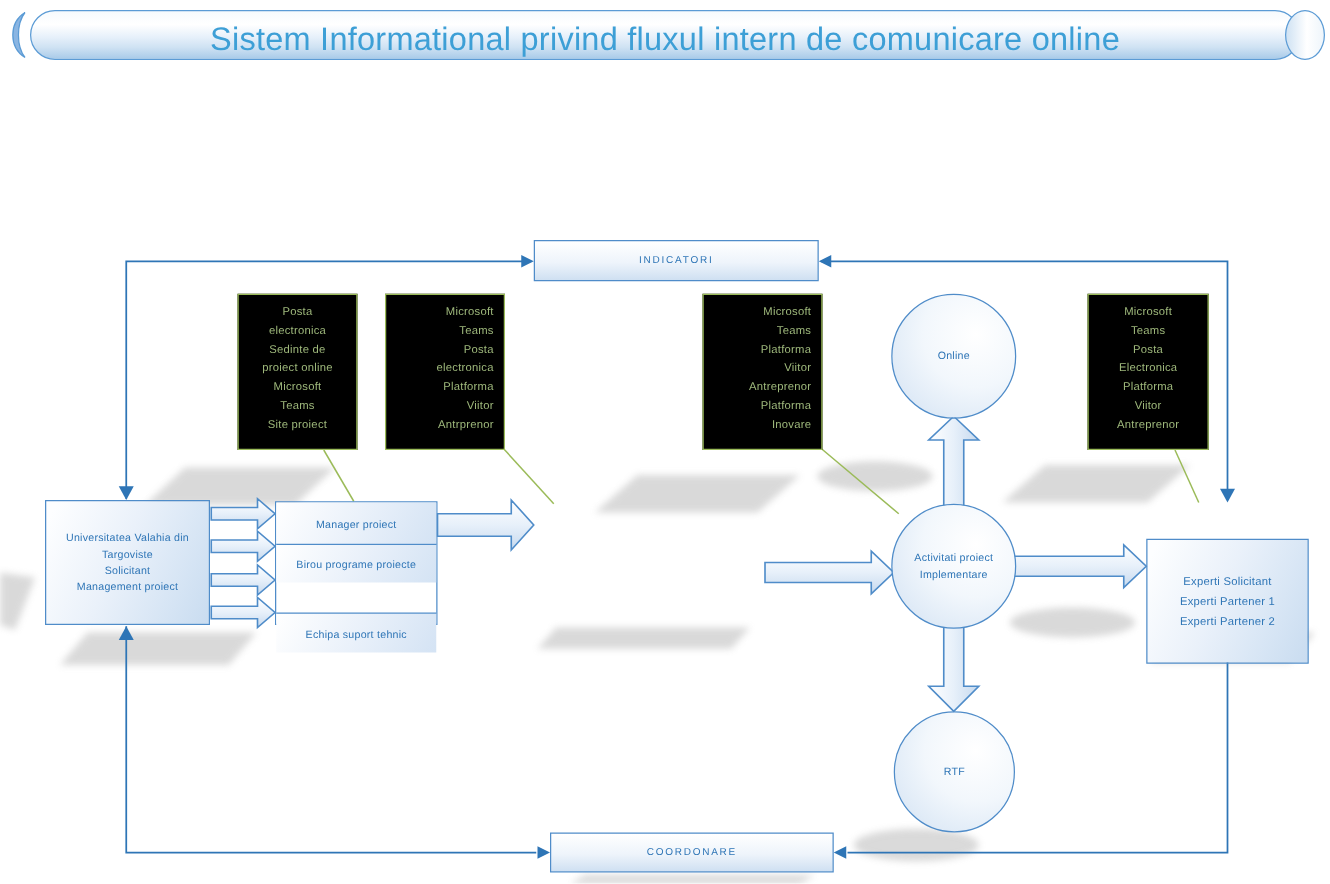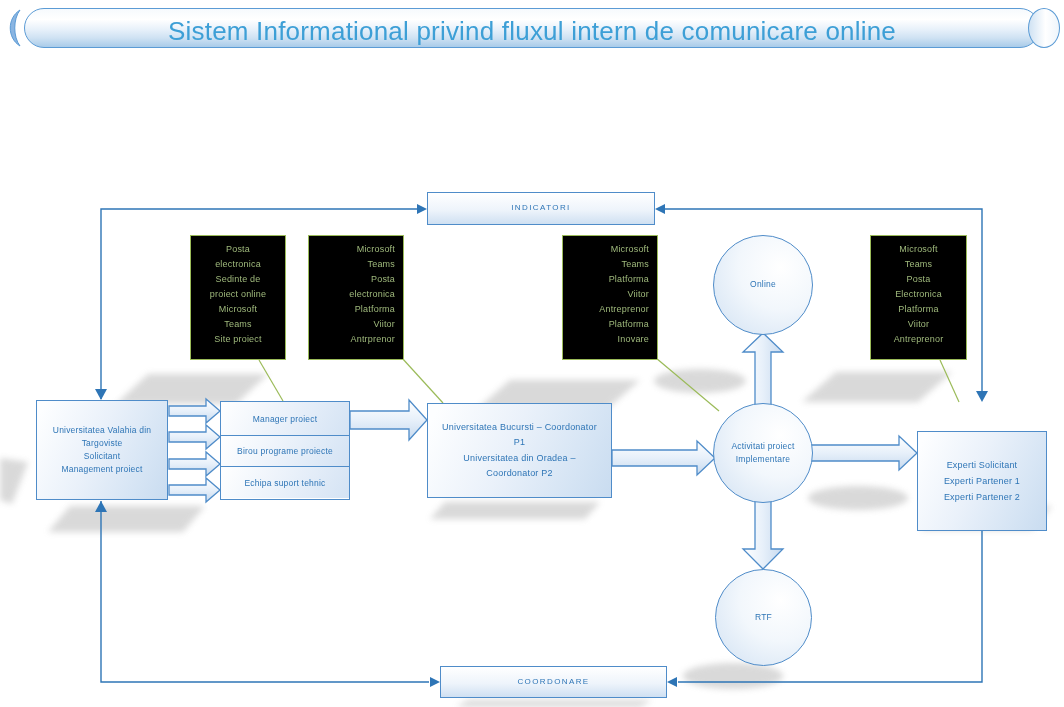--- a/index.html
+++ b/index.html
@@ -188,31 +188,25 @@
 Management proiect</span>
   </div>
 
   <div class="stack">
     <div class="stack-row" style="height:33px;">
       <span class="txt">Manager proiect</span>
     </div>
     <div class="stack-row" style="height:31px;">
       <span class="txt">Birou programe proiecte</span>
     </div>
-    <div class="stack-row" style="height:32px;">
+    <div class="stack-row" style="height:32px;margin-top:24px;">
       <span class="txt">Echipa suport tehnic</span>
     </div>
   </div>
 
-  <div class="node" style="left:427px;top:403px;width:185px;height:95px;font-size:9px;line-height:1.7;">
-    <span class="txt">Universitatea Bucursti – Coordonator
-P1
-Universitatea din Oradea –
-Coordonator P2</span>
-  </div>
 
   <div class="node circle" style="left:713px;top:235px;width:100px;height:100px;">
     <span class="txt">Online</span>
   </div>
   <div class="node circle" style="left:713px;top:403px;width:100px;height:100px;">
     <span class="txt">Activitati proiect
 Implementare</span>
   </div>
   <div class="node circle" style="left:715px;top:569px;width:97px;height:97px;">
     <span class="txt">RTF</span>

